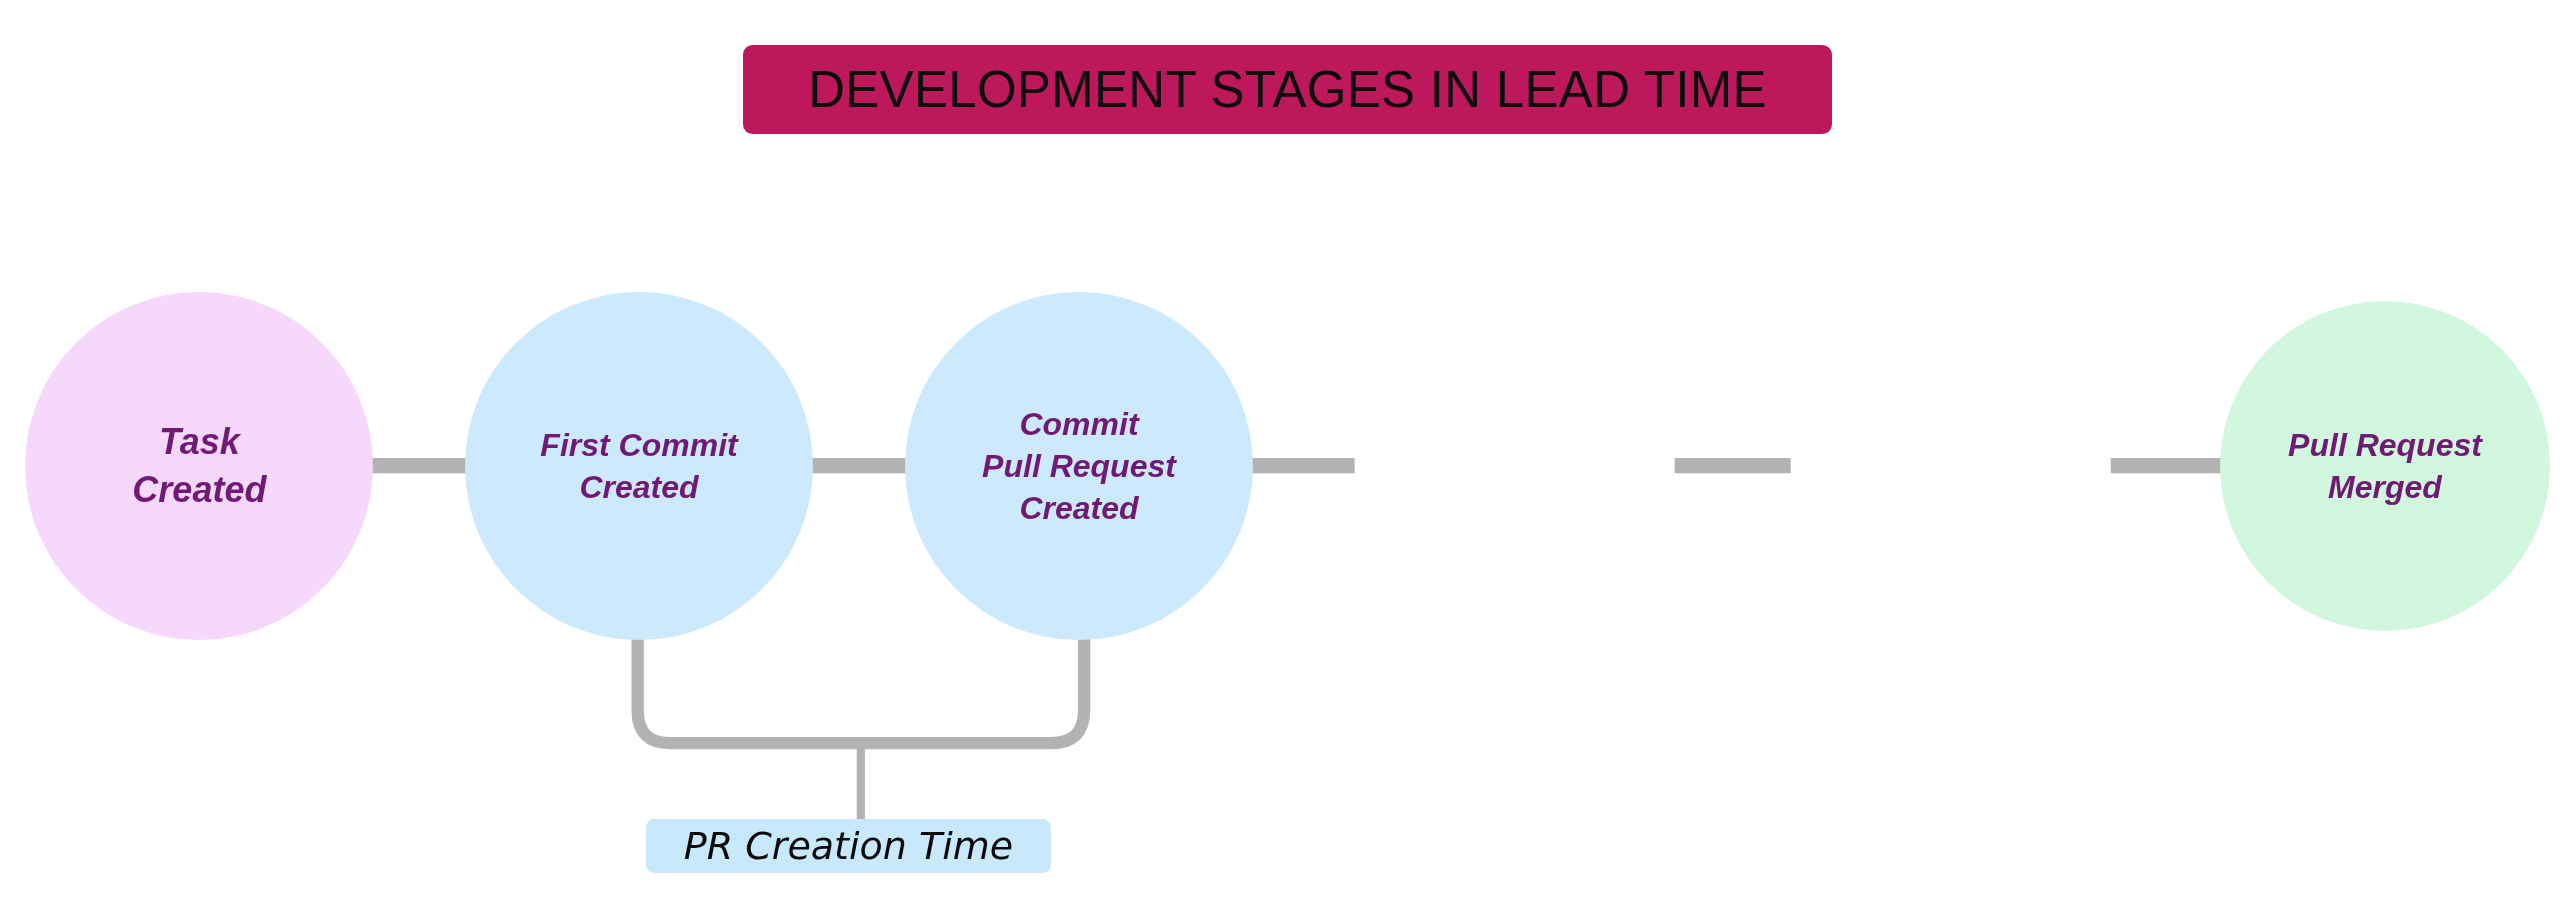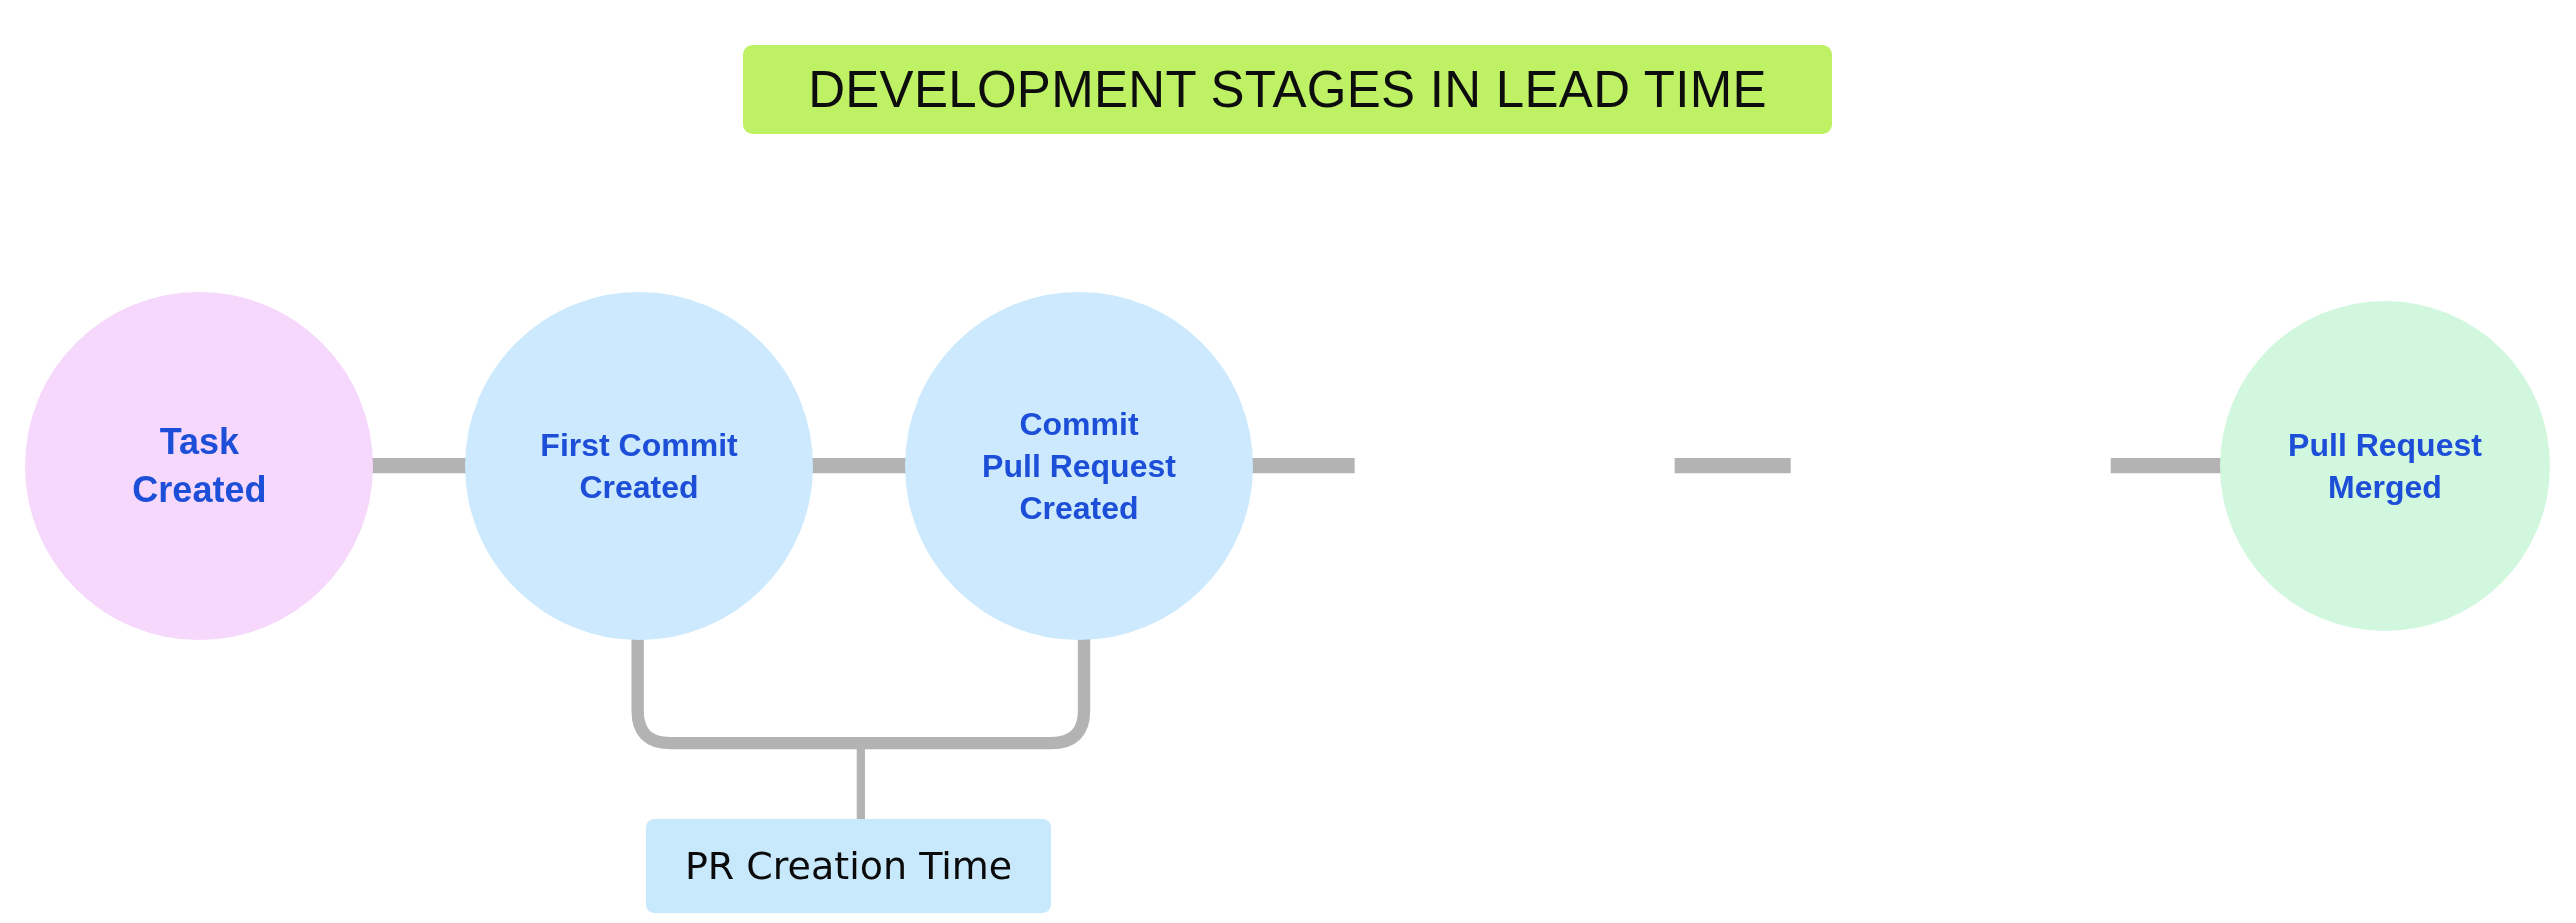--- a/index.html
+++ b/index.html
@@ -18,21 +18,21 @@
     overflow: hidden;
   }
 
   
   #title-banner {
     position: absolute;
     left: 743px;
     top: 45px;
     width: 1089px;
     height: 89px;
-    background: #bef264;
+    background: #be185d;
     border-radius: 9.6px;
     display: flex;
     align-items: center;
     justify-content: center;
     box-sizing: border-box;
   }
   #title-text {
     font-family: "Liberation Sans", sans-serif;
     font-size: 51px;
     font-weight: 400;
@@ -58,39 +58,41 @@
     border-radius: 50%;
     display: flex;
     align-items: center;
     justify-content: center;
     text-align: center;
     box-sizing: border-box;
   }
   .node-label {
     font-family: "Liberation Sans", sans-serif;
     font-weight: 700;
-    color: #1d4ed8;
+    color: #701a75;
     line-height: 1.32;
     padding: 0 6.9px;
     white-space: pre-line;
+    font-style: italic;
   }
 
   
   #edge-label-chip {
     position: absolute;
     left: 646px;
     top: 819px;
     width: 405px;
-    height: 94px;
+    height: 54px;
     background: #C8E8FB;
     border-radius: 8.2px;
     display: flex;
     align-items: center;
     justify-content: center;
     box-sizing: border-box;
+    font-style: italic;
   }
   #edge-label-text {
     font-family: "DejaVu Sans", sans-serif;
     font-size: 38px;
     font-weight: 400;
     color: #0a0a0a;
     white-space: nowrap;
     line-height: 1;
   }
 </style>

